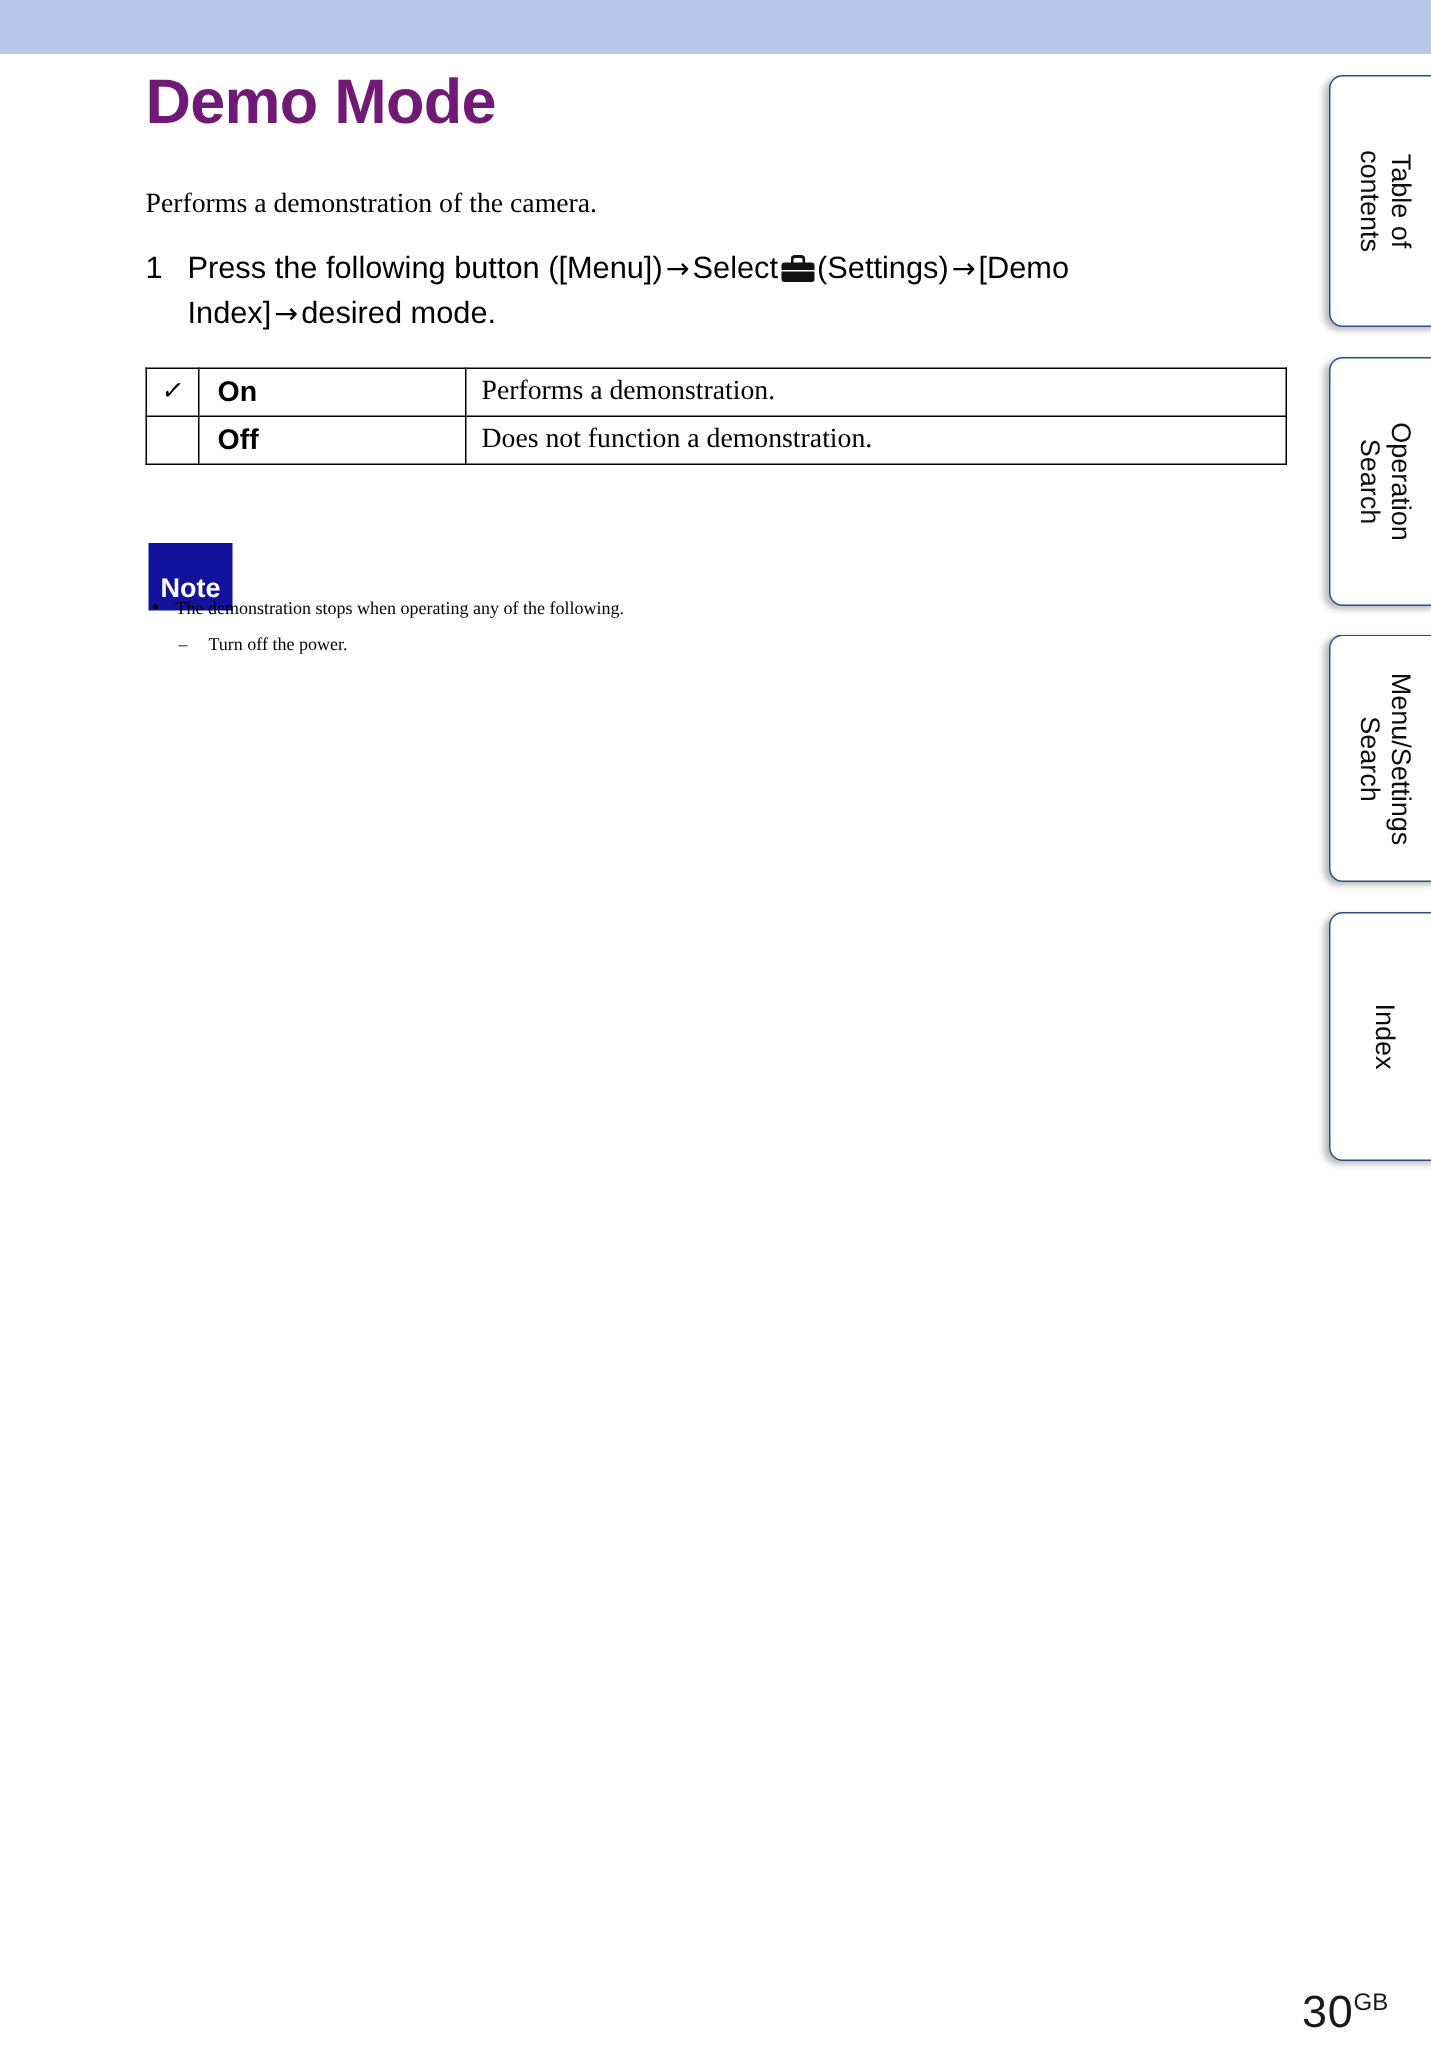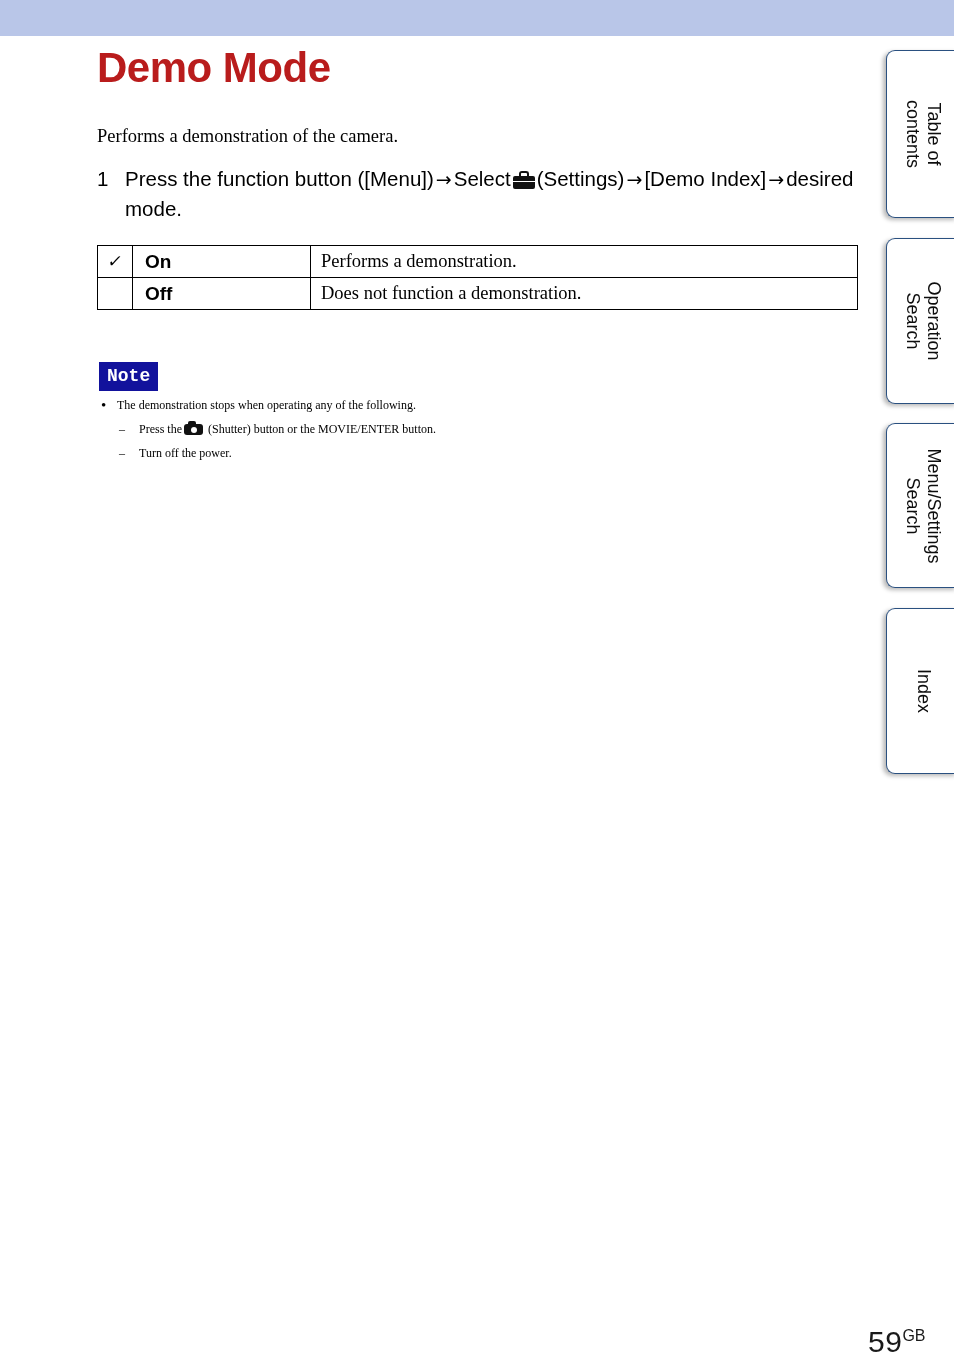--- a/index.html
+++ b/index.html
@@ -37,21 +37,21 @@
 
   .page-title {
     position: absolute;
     left: 97px;
     top: 6px;
     font-family: "Liberation Sans", sans-serif;
     font-weight: bold;
     font-size: 42px;
     line-height: 52px;
     letter-spacing: -0.5px;
-    color: #b91c1c;
+    color: #701a75;
     white-space: nowrap;
   }
 
   .intro-line {
     position: absolute;
     left: 97px;
     top: 88px;
     font-family: "Liberation Serif", serif;
     font-size: 18.5px;
     line-height: 24px;
@@ -201,25 +201,25 @@
     margin-top: 35px;
   }
 
   
   .note-badge {
     position: absolute;
     left: 99px;
     top: 326px;
     background: #12129c;
     color: #ffffff;
-    font-family: Liberation Mono, monospace;
+    font-family: Liberation Sans, sans-serif;
     font-weight: bold;
     font-size: 18px;
     line-height: 18px;
-    padding: 5px 8px 6px 8px;
+    padding: 21px 8px 6px 8px;
   }
 
   .note-list {
     position: absolute;
     left: 97px;
     top: 358px;
     width: 700px;
     font-family: "Liberation Serif", serif;
     font-size: 12px;
     line-height: 23px;
@@ -307,21 +307,21 @@
 <div class="header-band"></div>
 
 <div class="page-body">
 
   <div class="page-title">Demo Mode</div>
 
   <div class="intro-line">Performs a demonstration of the camera.</div>
 
   <div class="step">
     <span class="step-num">1</span>
-    <span class="step-text"><span>Press the function button ([Menu])</span><span class="arrow">→</span><span>Select</span><span class="icon-settings"><span class="handle"></span><span class="body-top"></span><span class="body-bot"></span></span><span>(Settings)</span><span class="arrow">→</span><span>[Demo Index]</span><span class="arrow">→</span><span>desired mode.</span></span>
+    <span class="step-text"><span>Press the following button ([Menu])</span><span class="arrow">→</span><span>Select</span><span class="icon-settings"><span class="handle"></span><span class="body-top"></span><span class="body-bot"></span></span><span>(Settings)</span><span class="arrow">→</span><span>[Demo Index]</span><span class="arrow">→</span><span>desired mode.</span></span>
   </div>
 
   <table class="opt-table">
     <tbody>
       <tr>
         <td class="col-check">
           <span class="check-mark">✓</span>
         </td>
         <td class="col-name">
           <span class="opt-name">On</span>
@@ -339,25 +339,24 @@
           <span class="opt-desc">Does not function a demonstration.</span>
         </td>
       </tr>
     </tbody>
   </table>
 
   <div class="note-badge">Note</div>
 
   <div class="note-list">
     <div class="note-bullet">The demonstration stops when operating any of the following.</div>
-    <div class="note-sub"><span>Press the</span><span class="icon-camera"><span class="cbump"></span><span class="cbody"></span><span class="clens"></span></span> <span>(Shutter) button or the MOVIE/ENTER button.</span></div>
     <div class="note-sub">Turn off the power.</div>
   </div>
 
-  <div class="page-number"><span>59</span><span class="gb">GB</span></div>
+  <div class="page-number"><span>30</span><span class="gb">GB</span></div>
 
 </div>
 
 <div class="side-tabs">
   <div class="side-tab" id="tab0">
     <span class="side-tab-label"><span>Table of</span><br><span>contents</span></span>
   </div>
   <div class="side-tab" id="tab1">
     <span class="side-tab-label"><span>Operation</span><br><span>Search</span></span>
   </div>

